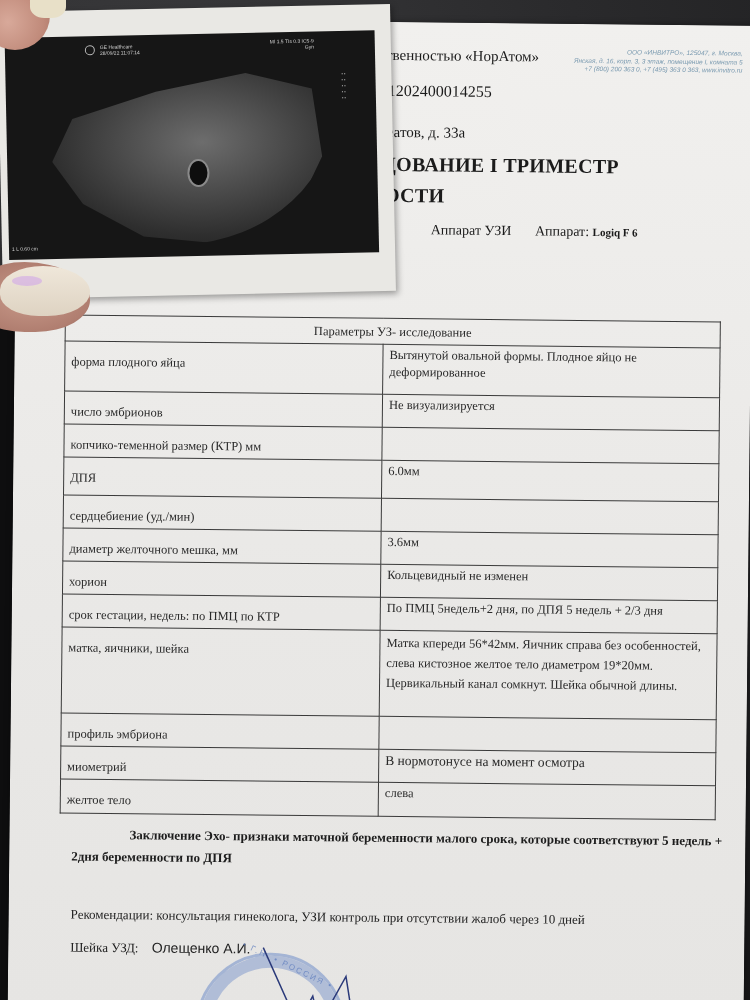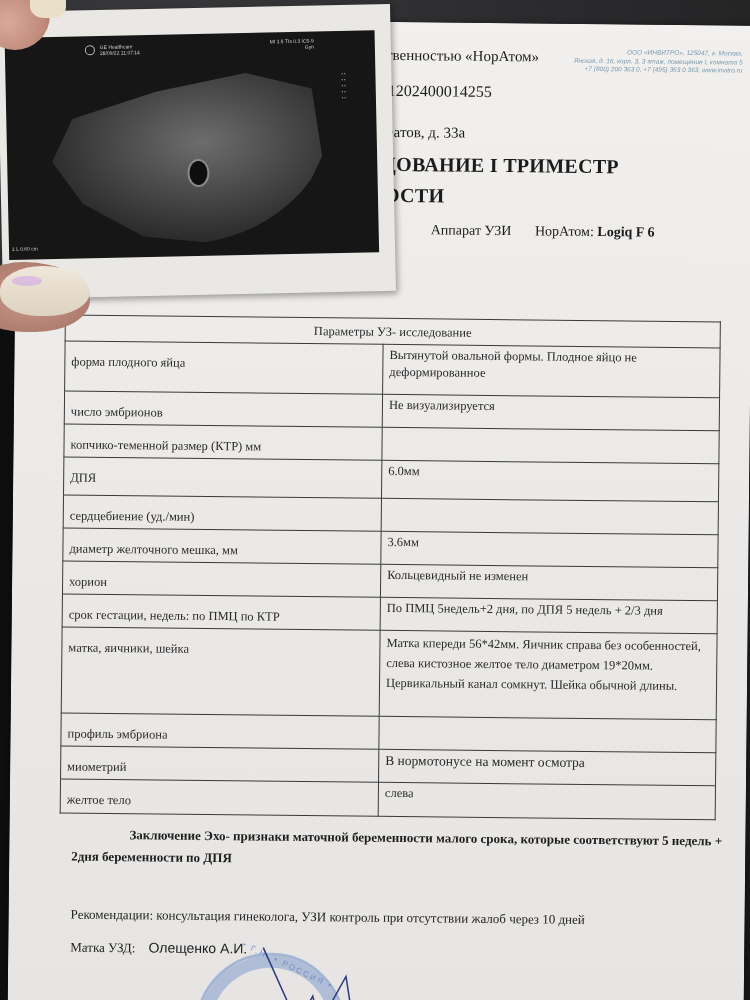--- a/index.html
+++ b/index.html
@@ -35,21 +35,21 @@
     .hdr-line {
       position: absolute; color: #1b1b1b; font-size: 15px; white-space: nowrap;
     }
     .hdr-company { left: 355px; top: 25px; }
     .hdr-ogrn { left: 355px; top: 60px; font-size: 16px; }
     .hdr-address { left: 355px; top: 102px; font-size: 15px; }
     .title1 { left: 352px; top: 131px; font-size: 20px; font-weight: bold; letter-spacing: 0.3px; }
     .title2 { left: 352px; top: 162px; font-size: 20px; font-weight: bold; letter-spacing: 0.3px; }
     .cabinet { left: 415px; top: 200px; font-size: 14px; }
     .cabinet .lab { margin-right: 20px; }
-    .cabinet b { font-size: 14px; margin-top: 8px; }
+    .cabinet b { font-size: 11px; margin-top: 8px; }
 
     .invitro {
       position: absolute; left: 520px; top: 24px; width: 205px;
       color: #7a9ab0; font-size: 6.5px; line-height: 8.5px; text-align: right;
       font-family: "Liberation Sans", sans-serif; font-style: italic;
     }
 
     
     .report-table {
       position: absolute; left: 50px; top: 296px; width: 656px;
@@ -174,21 +174,21 @@
 
 <div class="paper">
   <div class="paper-inner">
     <div class="hdr-line hdr-company">тственностью «НорАтом»</div>
     <div class="hdr-line hdr-ogrn">Н 1202400014255</div>
     <div class="hdr-line hdr-address">уреатов, д. 33а</div>
     <div class="hdr-line title1">ЕДОВАНИЕ I ТРИМЕСТР</div>
     <div class="hdr-line title2">НОСТИ</div>
     <div class="hdr-line cabinet">
       <span class="lab">Аппарат УЗИ</span>
-      <span>НорАтом:</span>
+      <span>Аппарат:</span>
       <b>Logiq F 6</b>
     </div>
 
     <div class="invitro">
       <div>ООО «ИНВИТРО», 125047, г. Москва,</div>
       <div>Янская, д. 16, корп. 3, 3 этаж, помещение I, комната 5</div>
       <div>+7 (800) 200 363 0, +7 (495) 363 0 363, www.invitro.ru</div>
     </div>
 
     <table class="report-table">
@@ -243,21 +243,21 @@
       <tr style="height:34px">
         <td class="lbl">желтое тело</td>
         <td class="val">слева</td>
       </tr>
     </tbody>
       </table>
 
     <div class="conclusion">Заключение Эхо- признаки маточной беременности малого срока, которые соответствуют 5 недель + 2дня беременности по ДПЯ</div>
     <div class="recommend">Рекомендации: консультация гинеколога, УЗИ контроль при отсутствии жалоб через 10 дней</div>
     <div class="doctor">
-      <span>Матка УЗД:</span>
+      <span>Шейка УЗД:</span>
       <span class="name">Олещенко А.И.</span>
     </div>
 
     <div class="stamp"></div>
     <div class="stamp-text">• Г.Н. • РОССИЯ •</div>
     <svg class="signature" viewBox="0 0 120 80">
       <path d="M5 2 L40 78 M40 78 L55 50 L62 78 M62 78 L88 30 L96 78" stroke="#2b3a7a" stroke-width="1.5" fill="none"></path>
     </svg>
   </div>
 </div>

